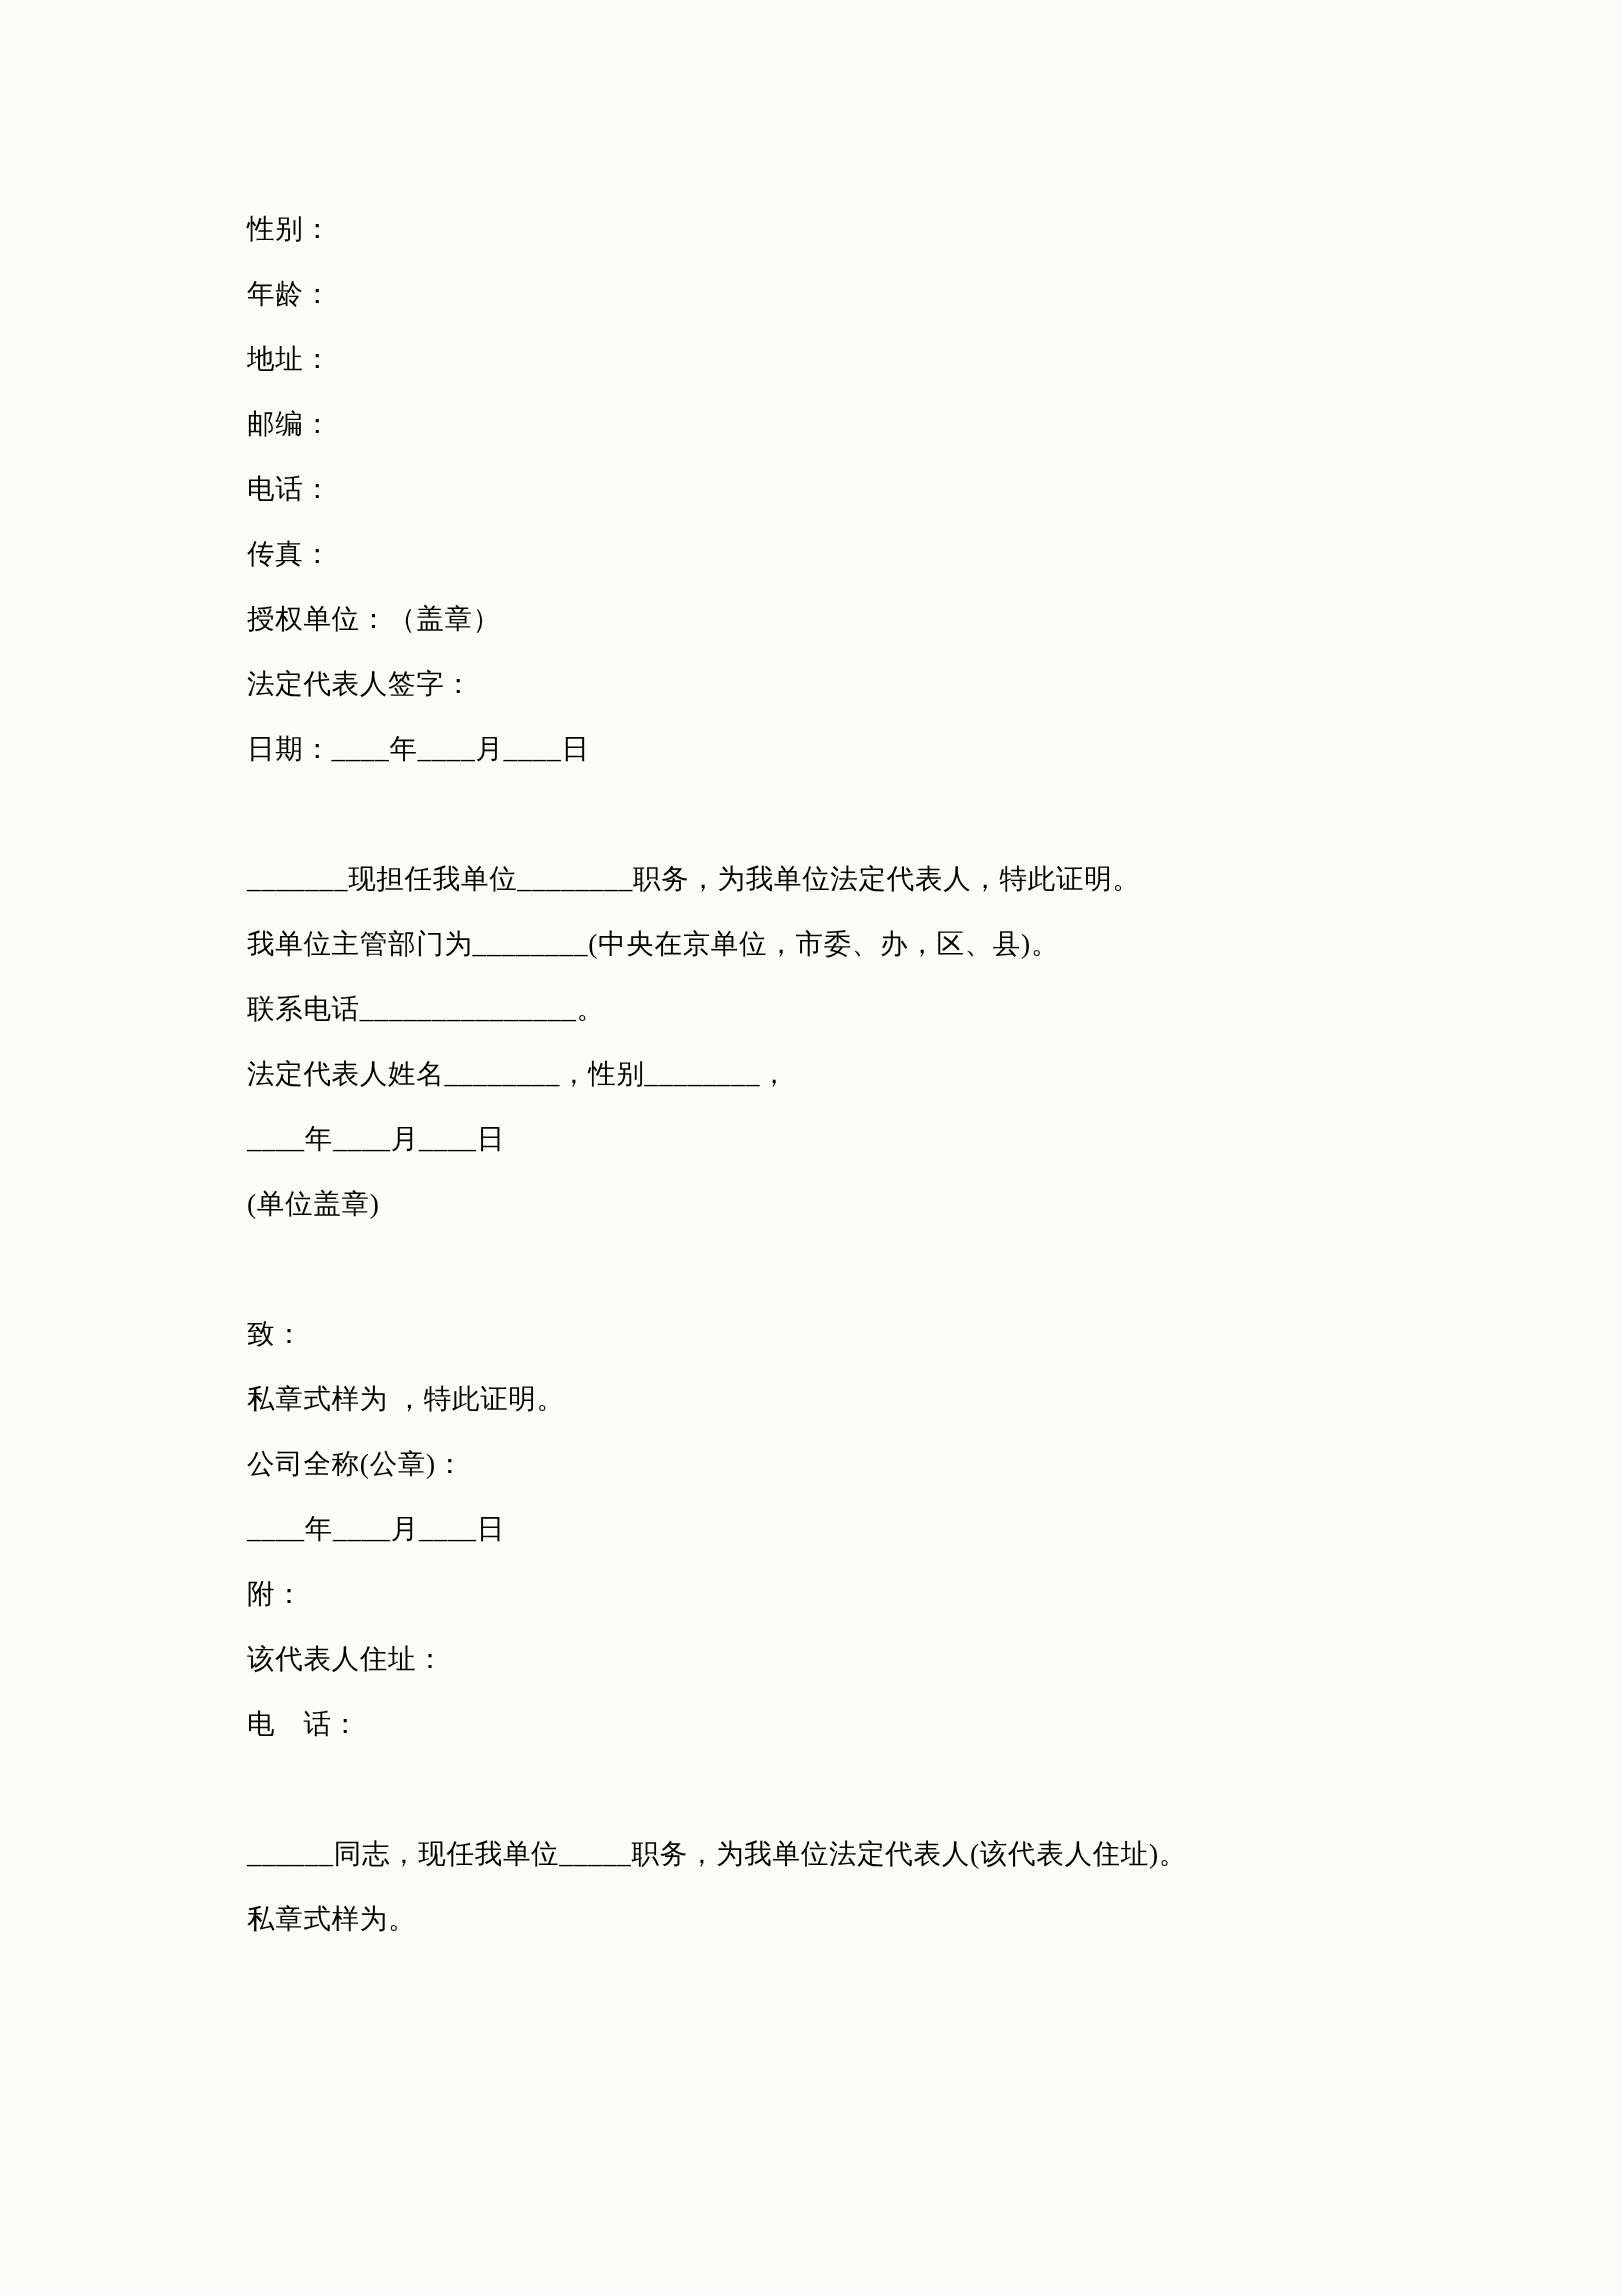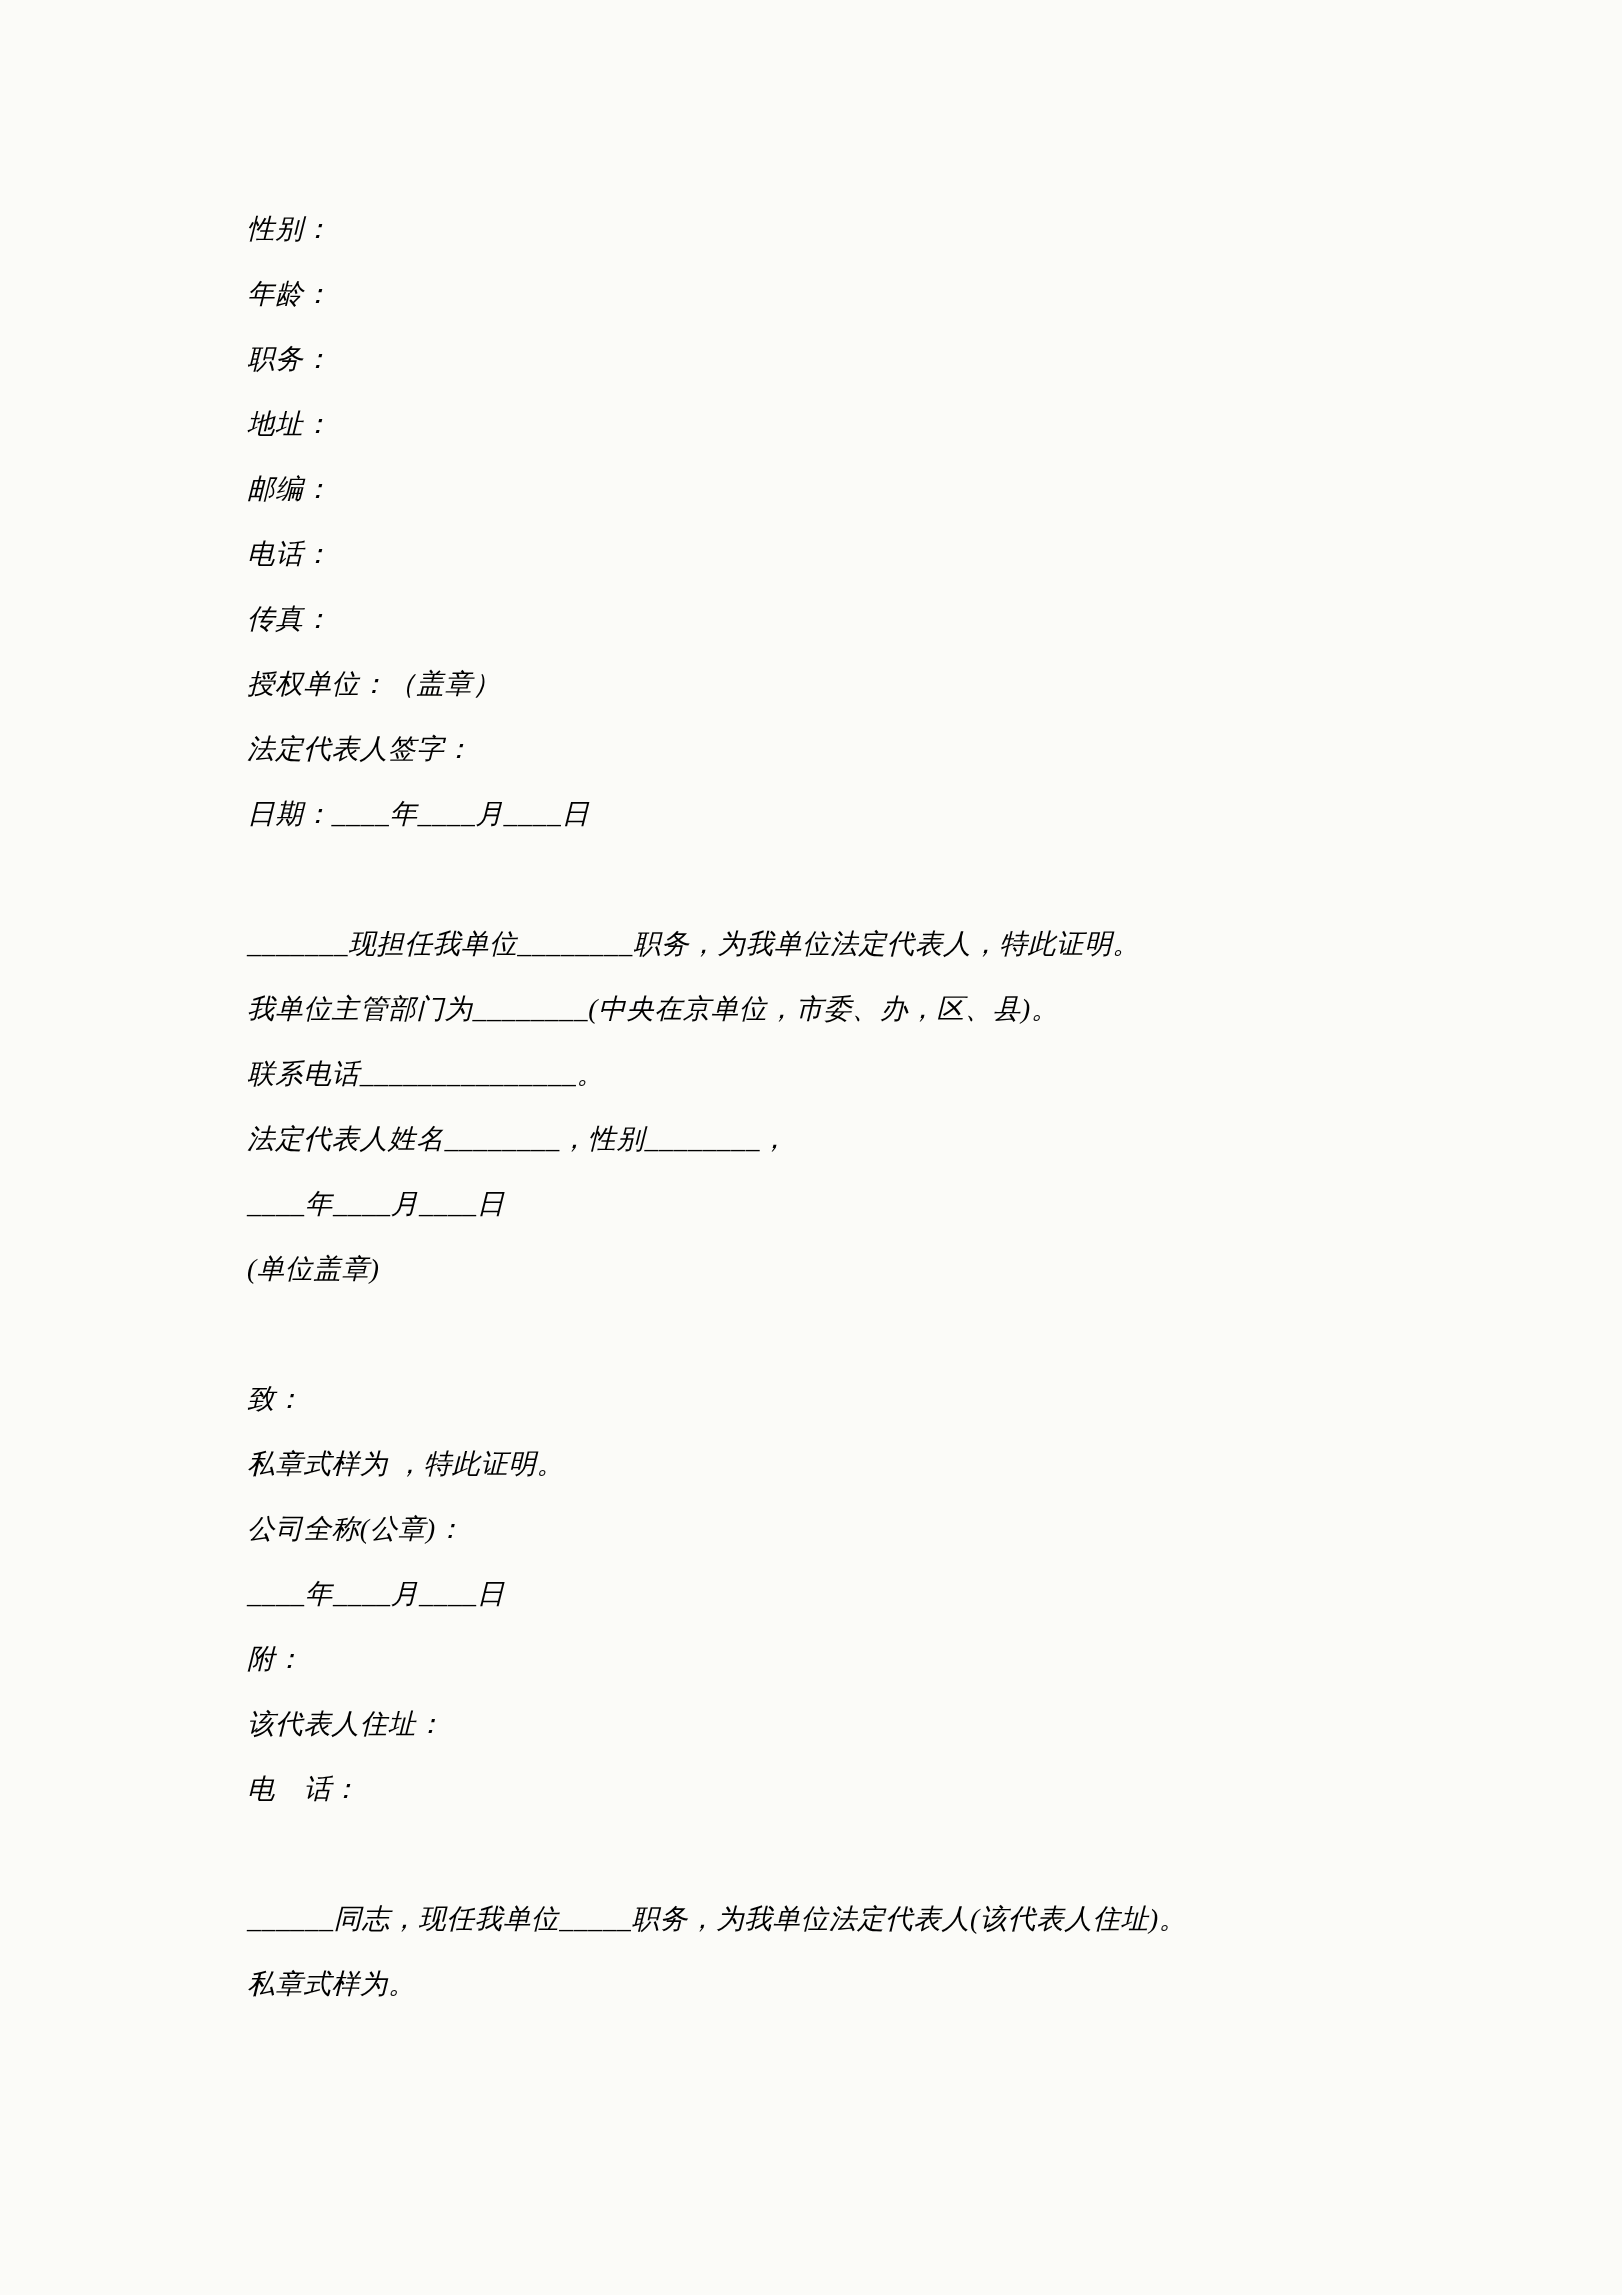--- a/index.html
+++ b/index.html
@@ -19,21 +19,20 @@
     left: 0;
     width: 1623px;
     height: 2295px;
     box-sizing: border-box;
     background: #fbfbf8;
   }
   .content {
     box-sizing: border-box;
     padding: 196px 196px 0 247px;
     color: #000000;
-    font-style: italic;
   }
   .section {
     margin: 0 0 65px 0;
   }
   .line {
     margin: 0;
     font-size: 27.5px;
     line-height: 65px;
     color: #000000;
     white-space: pre-wrap;
@@ -42,21 +41,20 @@
 </style>
 </head>
 <body style="background: rgb(251, 251, 248);">
 
 <div class="page">
   <div class="content" style="color: rgb(0, 0, 0);">
 
     <div class="section">
       <p class="line">性别：</p>
       <p class="line">年龄：</p>
-      <p class="line">职务：</p>
       <p class="line">地址：</p>
       <p class="line">邮编：</p>
       <p class="line">电话：</p>
       <p class="line">传真：</p>
       <p class="line">授权单位：（盖章）</p>
       <p class="line">法定代表人签字：</p>
       <p class="line">日期：____年____月____日</p>
     </div>
 
     <div class="section">

